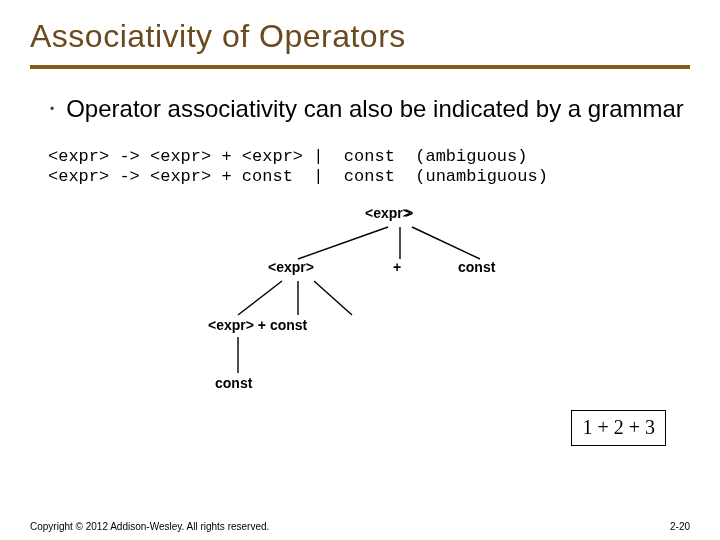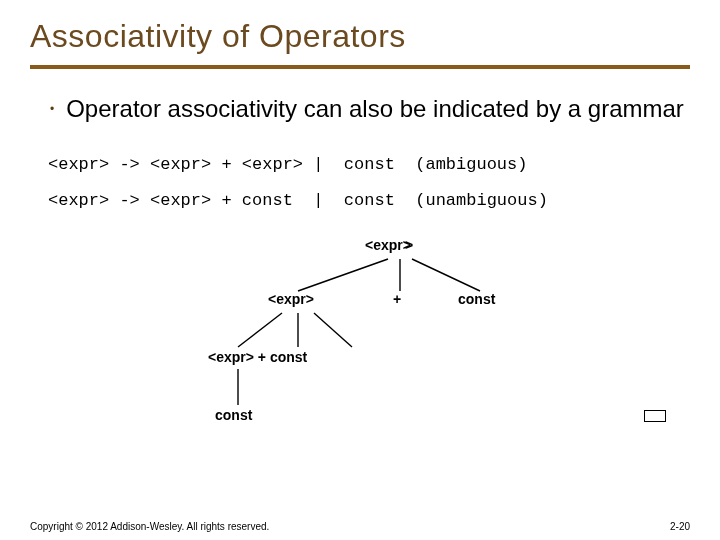--- a/index.html
+++ b/index.html
@@ -45,21 +45,21 @@
     color: #5a3d12;
   }
   .bullet-text {
     font-size: 24px;
     line-height: 28px;
     flex: 1;
   }
   .code-block {
     font-family: "Courier New", Courier, monospace;
     font-size: 17px;
-    line-height: 36px;
+    line-height: 20px;
     white-space: pre;
     margin: 0 0 18px 18px;
   }
   .diagram {
     position: relative;
     width: 520px;
     height: 210px;
     margin: 0 auto 0 160px;
   }
   .d-label {
@@ -138,20 +138,21 @@
     <span class="d-label" style="left:78px; top:54px;">&lt;expr&gt;</span>
     <span class="d-label" style="left:203px; top:54px;">+</span>
     <span class="d-label" style="left:268px; top:54px;">const</span>
 
     <span class="d-label" style="left:18px; top:112px;">&lt;expr&gt; +  const</span>
 
     <span class="d-label" style="left:25px; top:170px;">const</span>
   </div>
 
   <div class="example-box">
+    <div>1 + 2 + 3</div>
   </div>
 
   <div class="footer">
     <span>Copyright © 2012 Addison-Wesley. All rights reserved.</span>
     <span>2-20</span>
   </div>
 
 </div>
 
 </body></html>

